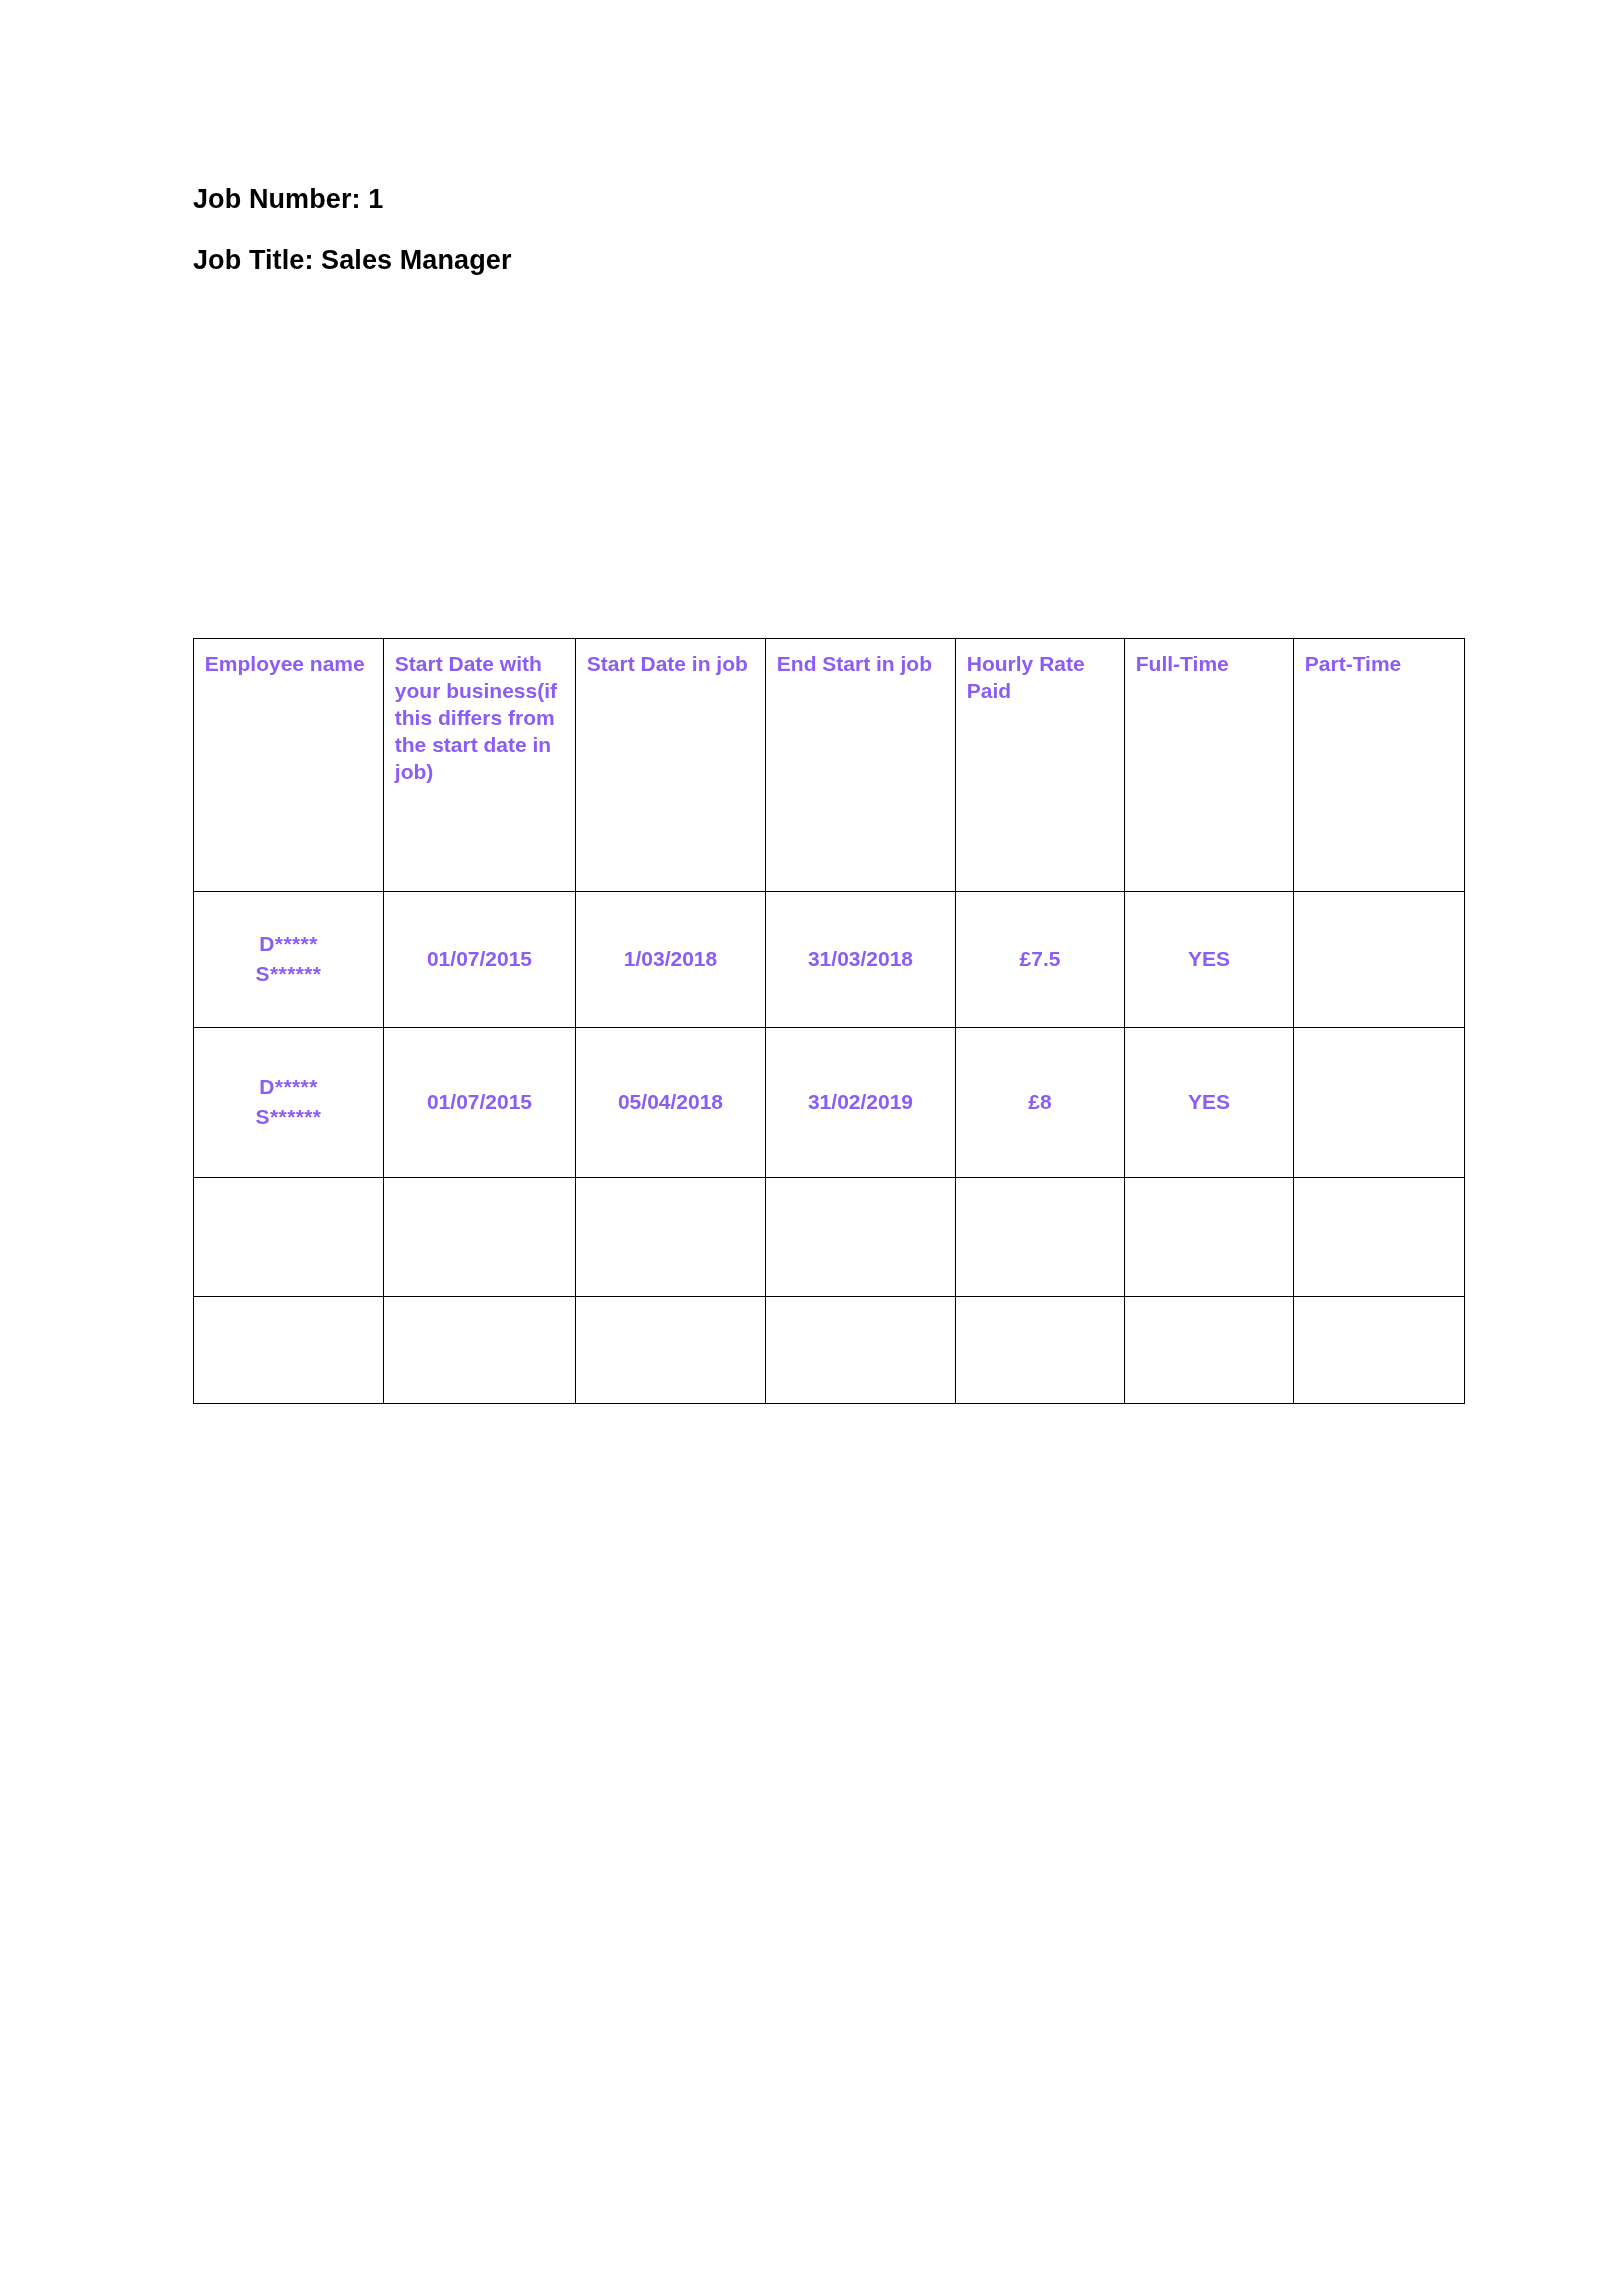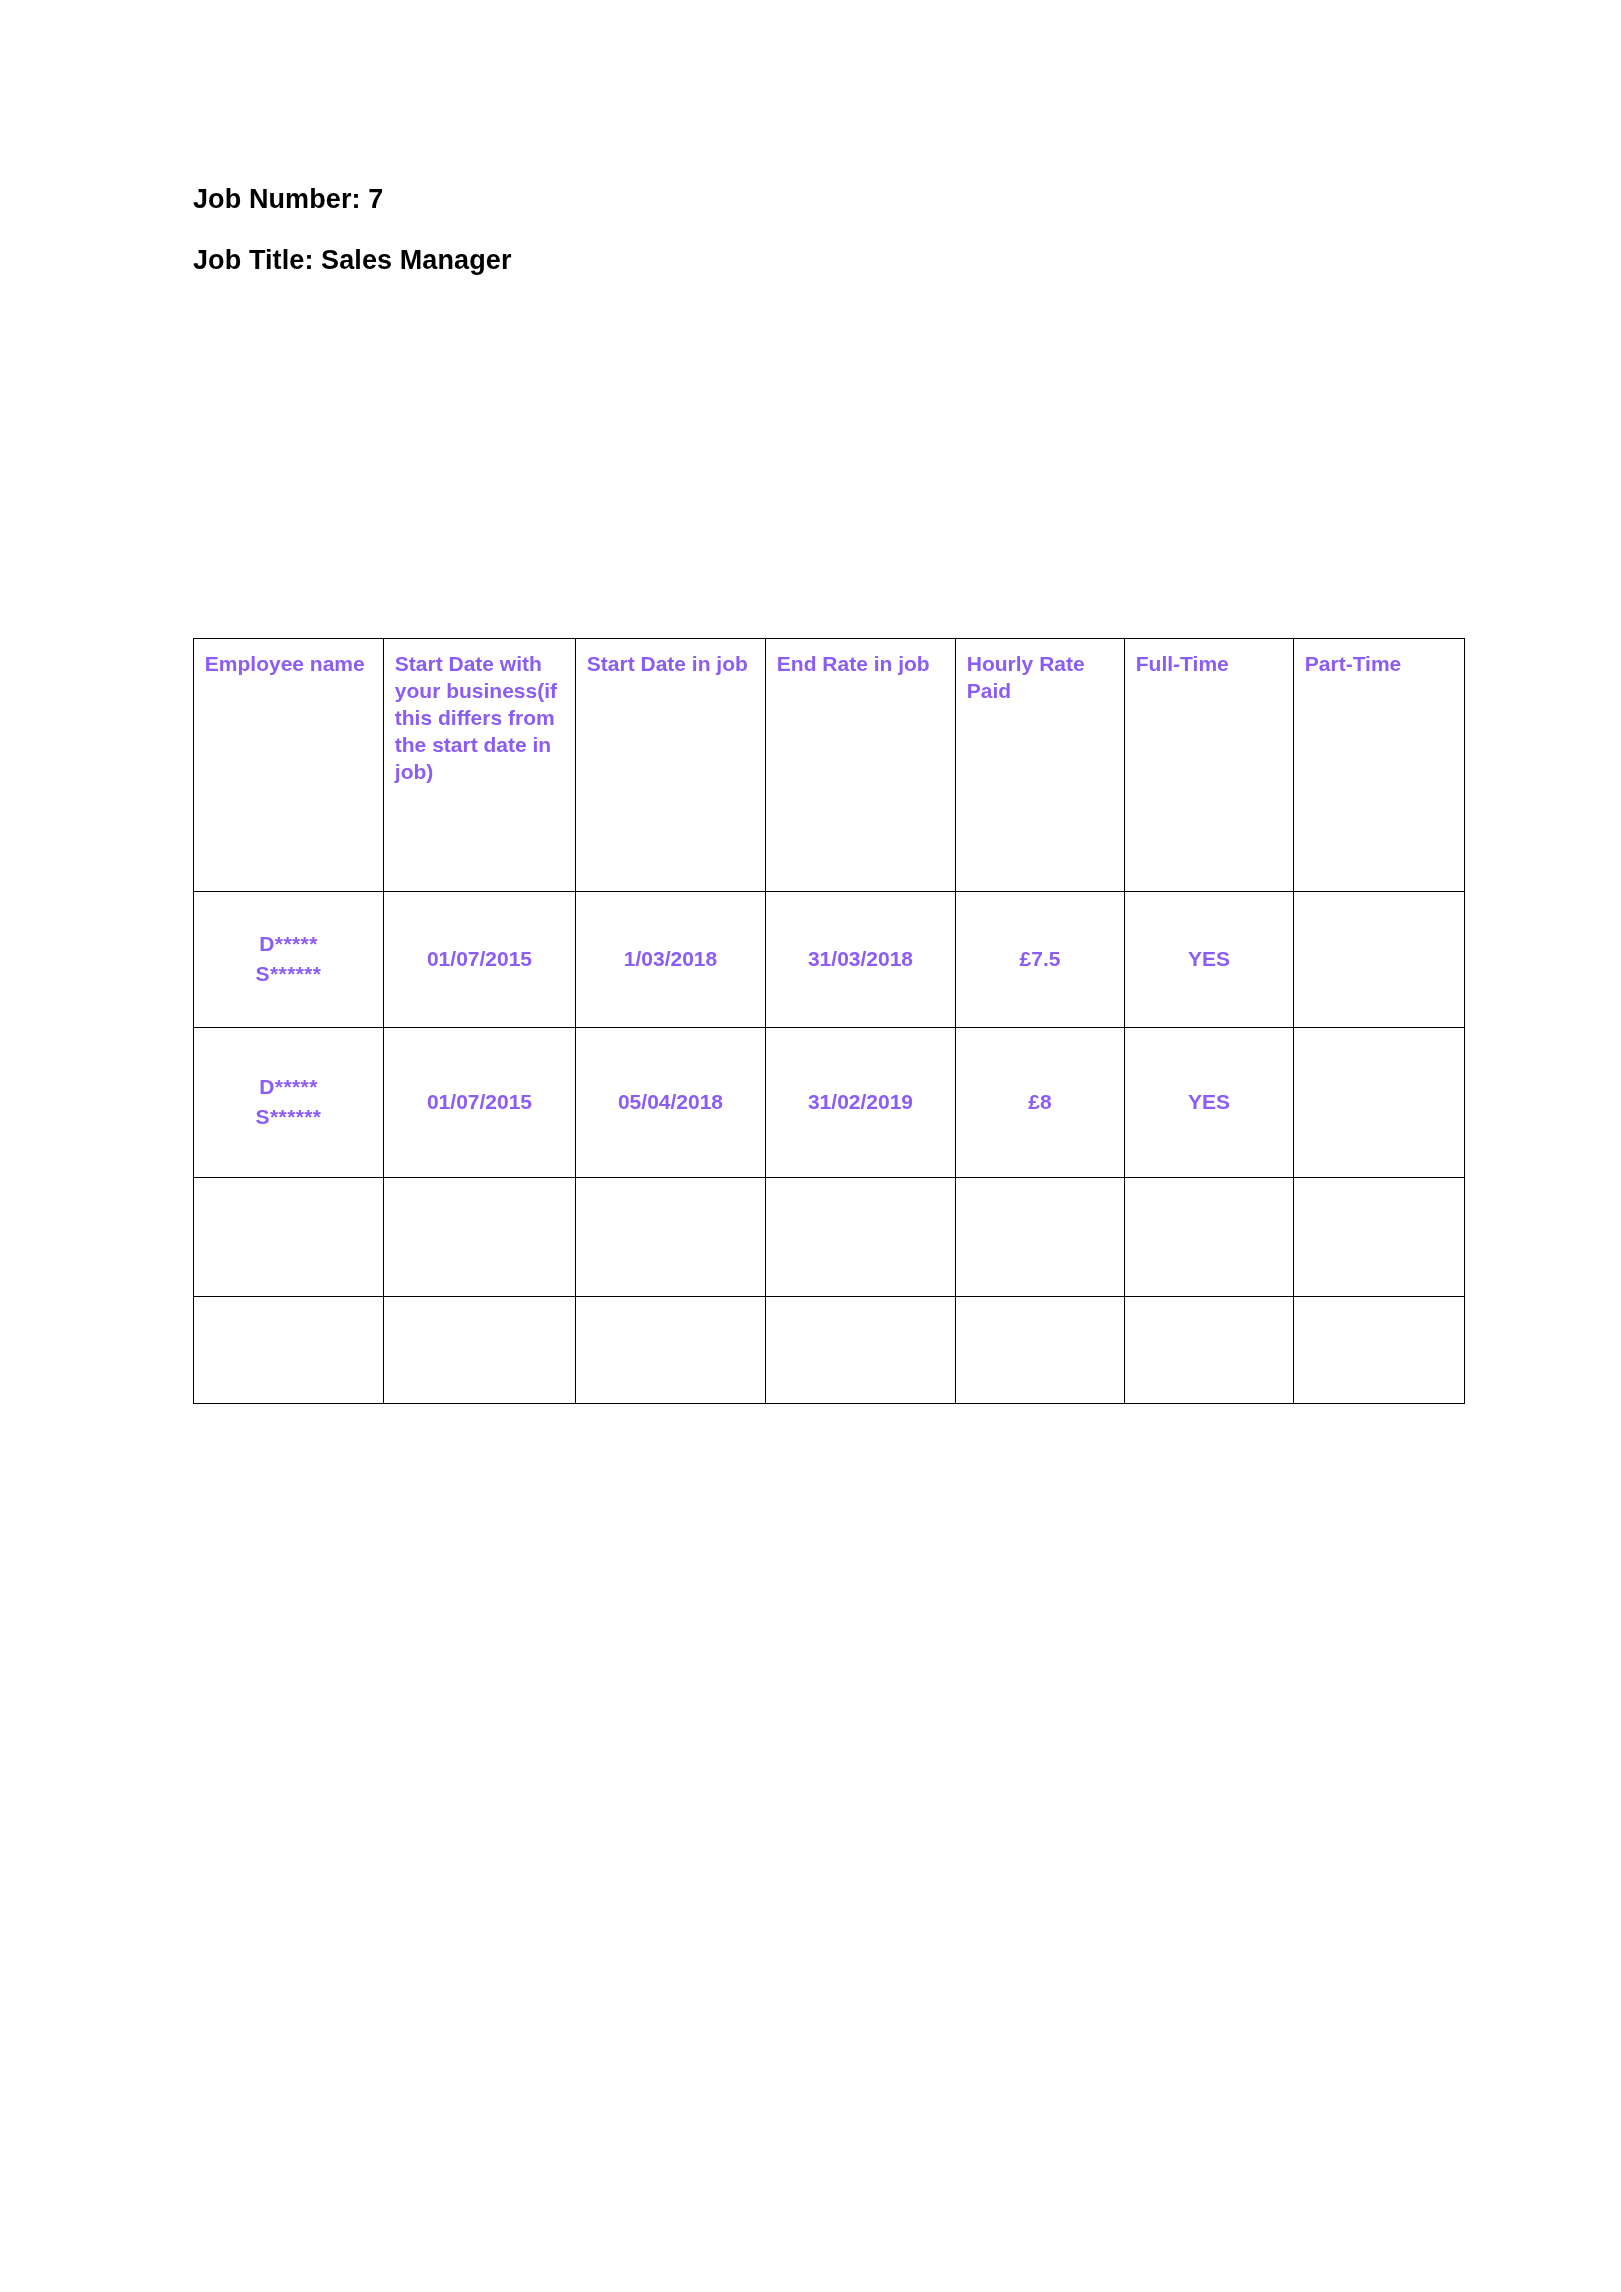--- a/index.html
+++ b/index.html
@@ -110,21 +110,21 @@
   col.c4 { width: 169px; }
   col.c5 { width: 169px; }
   col.c6 { width: 171px; }
 </style>
 </head>
 <body>
 
 <div class="page">
 
   <div class="heading-block">
-    <p class="head-line">Job Number: 7</p>
+    <p class="head-line">Job Number: 1</p>
     <p class="head-line">Job Title: Sales Manager</p>
   </div>
 
   <div class="table-wrap">
     <table class="form-table">
       <colgroup>
         <col class="c0">
           <col class="c1">
           <col class="c2">
           <col class="c3">
@@ -137,21 +137,21 @@
           <th class="hdr-cell">
             <span class="hdr-text">Employee name</span>
           </th>
           <th class="hdr-cell">
             <span class="hdr-text">Start Date with your business(if this differs from the start date in job)</span>
           </th>
           <th class="hdr-cell">
             <span class="hdr-text">Start Date in job</span>
           </th>
           <th class="hdr-cell">
-            <span class="hdr-text">End Rate in job</span>
+            <span class="hdr-text">End Start in job</span>
           </th>
           <th class="hdr-cell">
             <span class="hdr-text">Hourly Rate Paid</span>
           </th>
           <th class="hdr-cell">
             <span class="hdr-text">Full-Time</span>
           </th>
           <th class="hdr-cell">
             <span class="hdr-text">Part-Time</span>
           </th>

